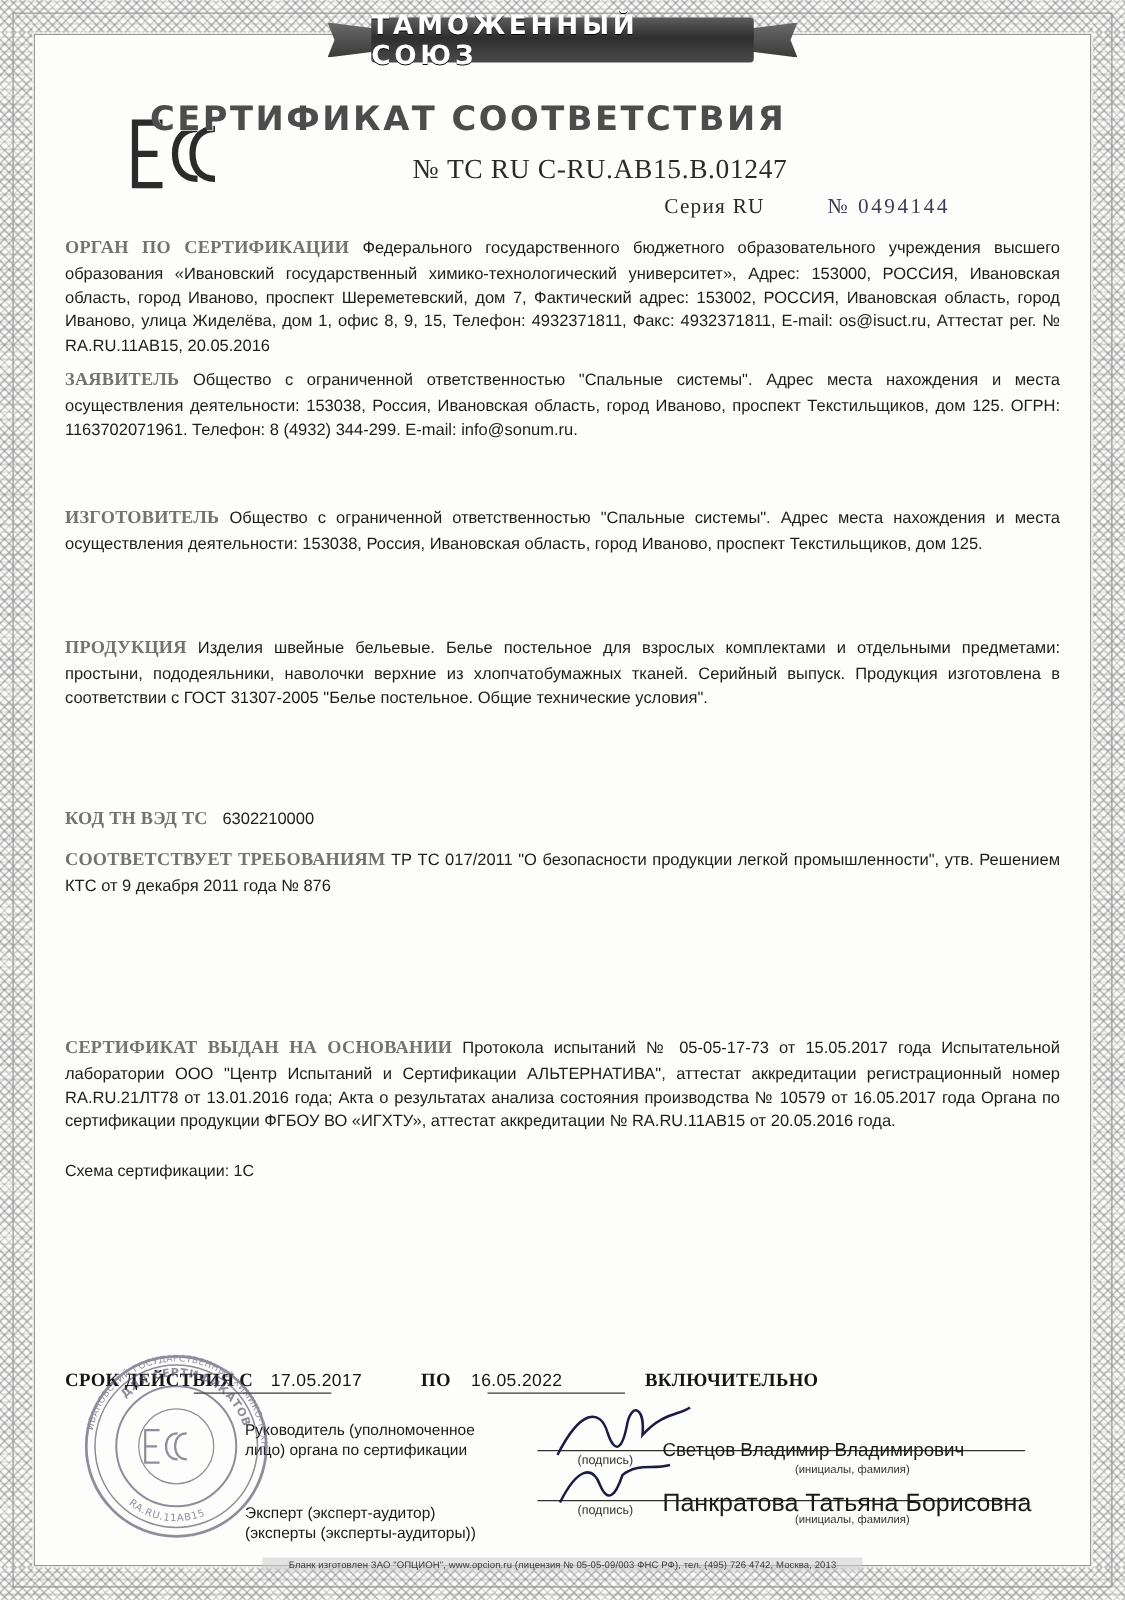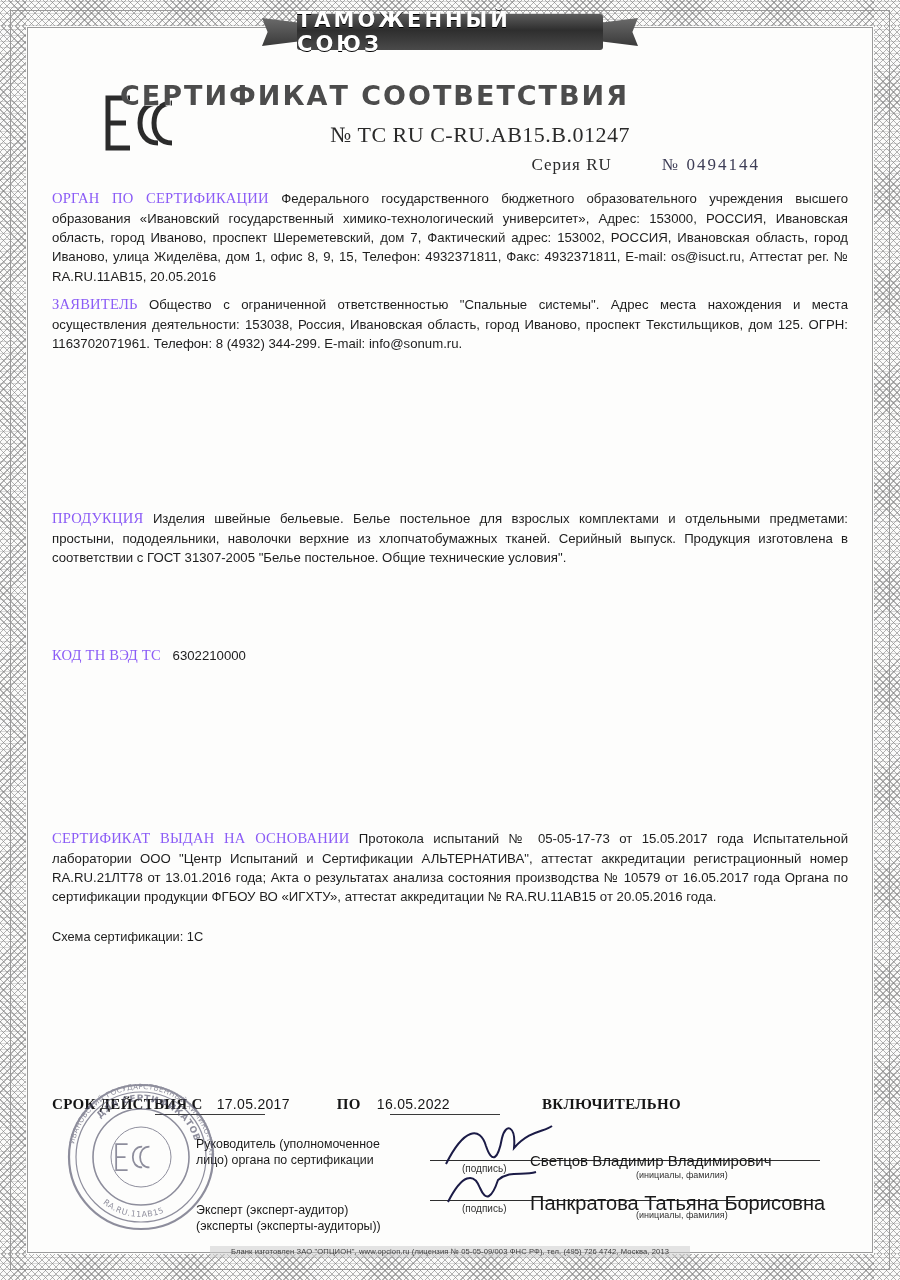--- a/index.html
+++ b/index.html
@@ -140,24 +140,24 @@
     position: absolute;
     left: 52px;
     width: 796px;
     font-size: 13.2px;
     line-height: 1.45;
     color: #1d1d1d;
     text-align: justify;
   }
   .block b, .lbl {
     font-family: "Liberation Serif", serif;
-    font-weight: normal;
+    font-weight: bold;
     font-size: 14.6px;
     letter-spacing: 0.2px;
-    color: #8b5cf6;
+    color: #737373;
     margin-top: 48px;
   }
   .blk-organ   { top: 188px; }
   .blk-zayav   { top: 294px; }
   .blk-izgot   { top: 404px; }
   .blk-prod    { top: 508px; }
   .blk-kod     { top: 645px; }
   .blk-sootv   { top: 678px; }
   .blk-osnov   { top: 828px; }
   .blk-shema   { top: 928px; font-size: 12.8px; }
@@ -268,46 +268,54 @@
   <div class="block blk-organ">
     <span class="lbl">ОРГАН ПО СЕРТИФИКАЦИИ</span>
     <span>Федерального государственного бюджетного  образовательного учреждения высшего образования «Ивановский государственный химико-технологический университет», Адрес: 153000, РОССИЯ, Ивановская область, город Иваново, проспект Шереметевский, дом 7, Фактический адрес: 153002, РОССИЯ, Ивановская область, город Иваново, улица Жиделёва, дом 1, офис 8, 9, 15, Телефон: 4932371811, Факс: 4932371811, E-mail: os@isuct.ru, Аттестат рег. № RA.RU.11АВ15, 20.05.2016</span>
   </div>
 
   <div class="block blk-zayav">
     <span class="lbl">ЗАЯВИТЕЛЬ</span>
     <span>Общество с ограниченной ответственностью "Спальные системы". Адрес места нахождения и места осуществления деятельности: 153038, Россия, Ивановская область, город Иваново, проспект Текстильщиков, дом 125. ОГРН: 1163702071961. Телефон: 8 (4932) 344-299. E-mail: info@sonum.ru.</span>
   </div>
 
+  <div class="block blk-izgot">
+    <span class="lbl">ИЗГОТОВИТЕЛЬ</span>
+    <span>Общество с ограниченной ответственностью "Спальные системы". Адрес места нахождения и места осуществления деятельности: 153038, Россия, Ивановская область, город Иваново, проспект Текстильщиков, дом 125.</span>
+  </div>
 
   <div class="block blk-prod">
     <span class="lbl">ПРОДУКЦИЯ</span>
     <span>Изделия швейные бельевые. Белье постельное для взрослых комплектами и отдельными предметами: простыни, пододеяльники, наволочки верхние из хлопчатобумажных тканей. Серийный выпуск. Продукция изготовлена в соответствии с ГОСТ 31307-2005 "Белье постельное. Общие технические условия".</span>
   </div>
 
   <div class="block blk-kod">
     <span class="lbl">КОД ТН ВЭД ТС</span>
     <span style="margin-left:8px">6302210000</span>
   </div>
 
+  <div class="block blk-sootv">
+    <span class="lbl">СООТВЕТСТВУЕТ ТРЕБОВАНИЯМ</span>
+    <span>ТР ТС 017/2011    "О   безопасности   продукции   легкой   промышленности", утв. Решением КТС от 9 декабря 2011 года № 876</span>
+  </div>
 
   <div class="block blk-osnov">
     <span class="lbl">СЕРТИФИКАТ ВЫДАН НА ОСНОВАНИИ</span>
     <span>Протокола  испытаний  №  05-05-17-73  от  15.05.2017  года Испытательной  лаборатории  ООО  "Центр  Испытаний  и  Сертификации  АЛЬТЕРНАТИВА",  аттестат аккредитации  регистрационный  номер  RA.RU.21ЛТ78  от  13.01.2016  года;  Акта  о  результатах  анализа состояния  производства  №  10579  от  16.05.2017  года  Органа  по  сертификации  продукции  ФГБОУ  ВО «ИГХТУ», аттестат аккредитации № RA.RU.11АВ15 от 20.05.2016 года.</span>
   </div>
 
   <div class="block blk-shema">Схема сертификации: 1С</div>
 
 
   <div class="validity">
     <span class="v-seg">СРОК ДЕЙСТВИЯ С</span>
     <span class="v-date" style="margin-left:10px">17.05.2017</span>
     <span class="v-seg" style="margin-left:43px">ПО</span>
     <span class="v-date" style="margin-left:12px">16.05.2022</span>
-    <span class="v-seg" style="margin-left:88px">ВКЛЮЧИТЕЛЬНО</span>
+    <span class="v-seg" style="margin-left:62px">ВКЛЮЧИТЕЛЬНО</span>
   </div>
   <div class="v-line" style="left:155px; width:110px;"></div>
   <div class="v-line" style="left:390px; width:110px;"></div>
 
   <div class="sig-rule sig-rule-a"></div>
   <div class="sig-rule sig-rule-b"></div>
 
   <div class="sig-block sig-role1">
     <div>Руководитель (уполномоченное</div>
     <div>лицо) органа по сертификации</div>

